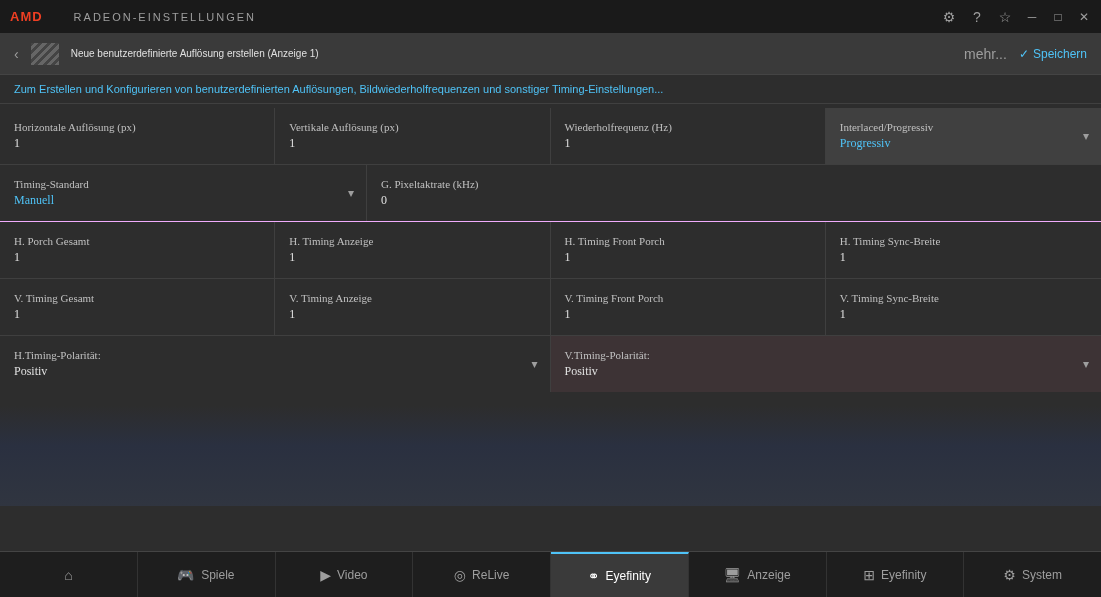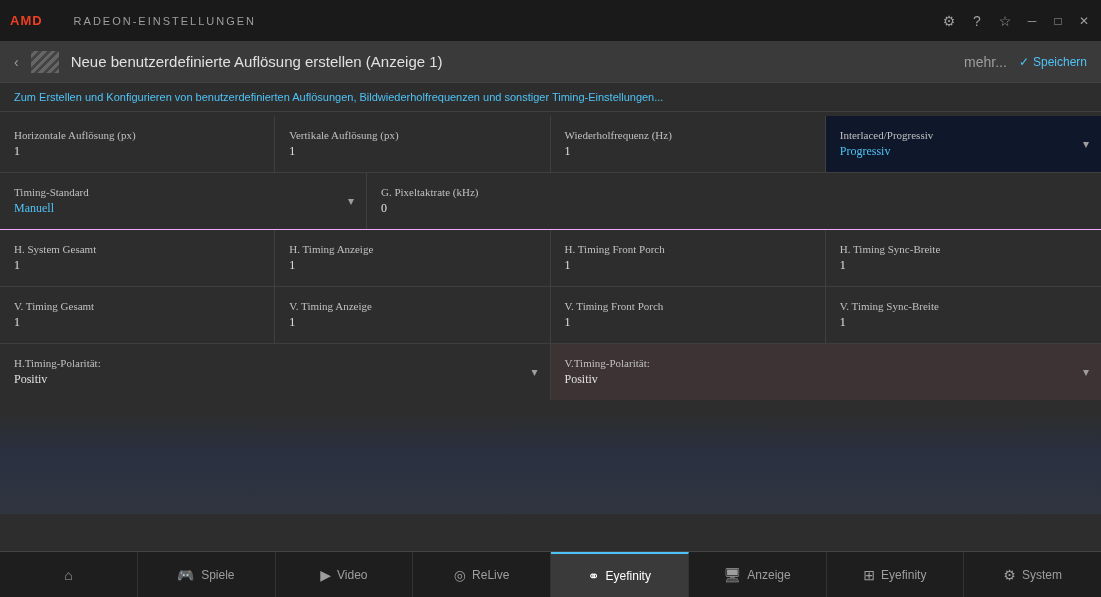--- a/index.html
+++ b/index.html
@@ -9,21 +9,21 @@
       width: 1101px;
       height: 597px;
       overflow: hidden;
       color: #e0e0e0;
       font-size: 12px;
     }
 
     
     .title-bar {
       background: #1a1a1a;
-      height: 41px;
+      height: 33px;
       display: flex;
       align-items: center;
       padding: 0 10px;
       gap: 8px;
     }
     .title-bar-brand {
       display: flex;
       align-items: center;
       gap: 6px;
     }
@@ -86,21 +86,21 @@
       background: repeating-linear-gradient(
         -45deg,
         #666 0px,
         #666 3px,
         #444 3px,
         #444 6px
       );
     }
     .page-title {
       color: #e0e0e0;
-      font-size: 15px;
+      font-size: 10px;
       font-weight: 400;
     }
     .page-actions {
       margin-left: auto;
       display: flex;
       align-items: center;
       gap: 12px;
     }
     .mehr-link {
       color: #9e9e9e;
@@ -142,21 +142,21 @@
       padding: 10px 14px;
       border-right: 1px solid #3f3f3f;
       background: #2d2d2d;
       min-height: 56px;
       position: relative;
       display: flex;
       flex-direction: column;
       justify-content: center;
     }
     .grid-cell:last-child { border-right: none; }
-    .grid-cell.highlighted { background: #0f172a; }
+    .grid-cell.highlighted { background: #404040; }
     .grid-cell.dark-highlight { background: #3d3335; }
 
     .cell-label {
       color: #c0c0c0;
       font-size: 11px;
       margin-bottom: 3px;
       font-weight: 500;
     }
     .cell-value {
       color: #e0e0e0;
@@ -281,21 +281,21 @@
         <span class="cell-chevron">▾</span>
       </div>
       <div class="grid-cell">
         <span class="cell-label">G. Pixeltaktrate (kHz)</span>
         <span class="cell-value">0</span>
       </div>
     </div>
 
     <div class="grid-row cols-4">
       <div class="grid-cell">
-        <span class="cell-label">H. System Gesamt</span>
+        <span class="cell-label">H. Porch Gesamt</span>
         <span class="cell-value">1</span>
       </div>
       <div class="grid-cell">
         <span class="cell-label">H. Timing Anzeige</span>
         <span class="cell-value">1</span>
       </div>
       <div class="grid-cell">
         <span class="cell-label">H. Timing Front Porch</span>
         <span class="cell-value">1</span>
       </div>

